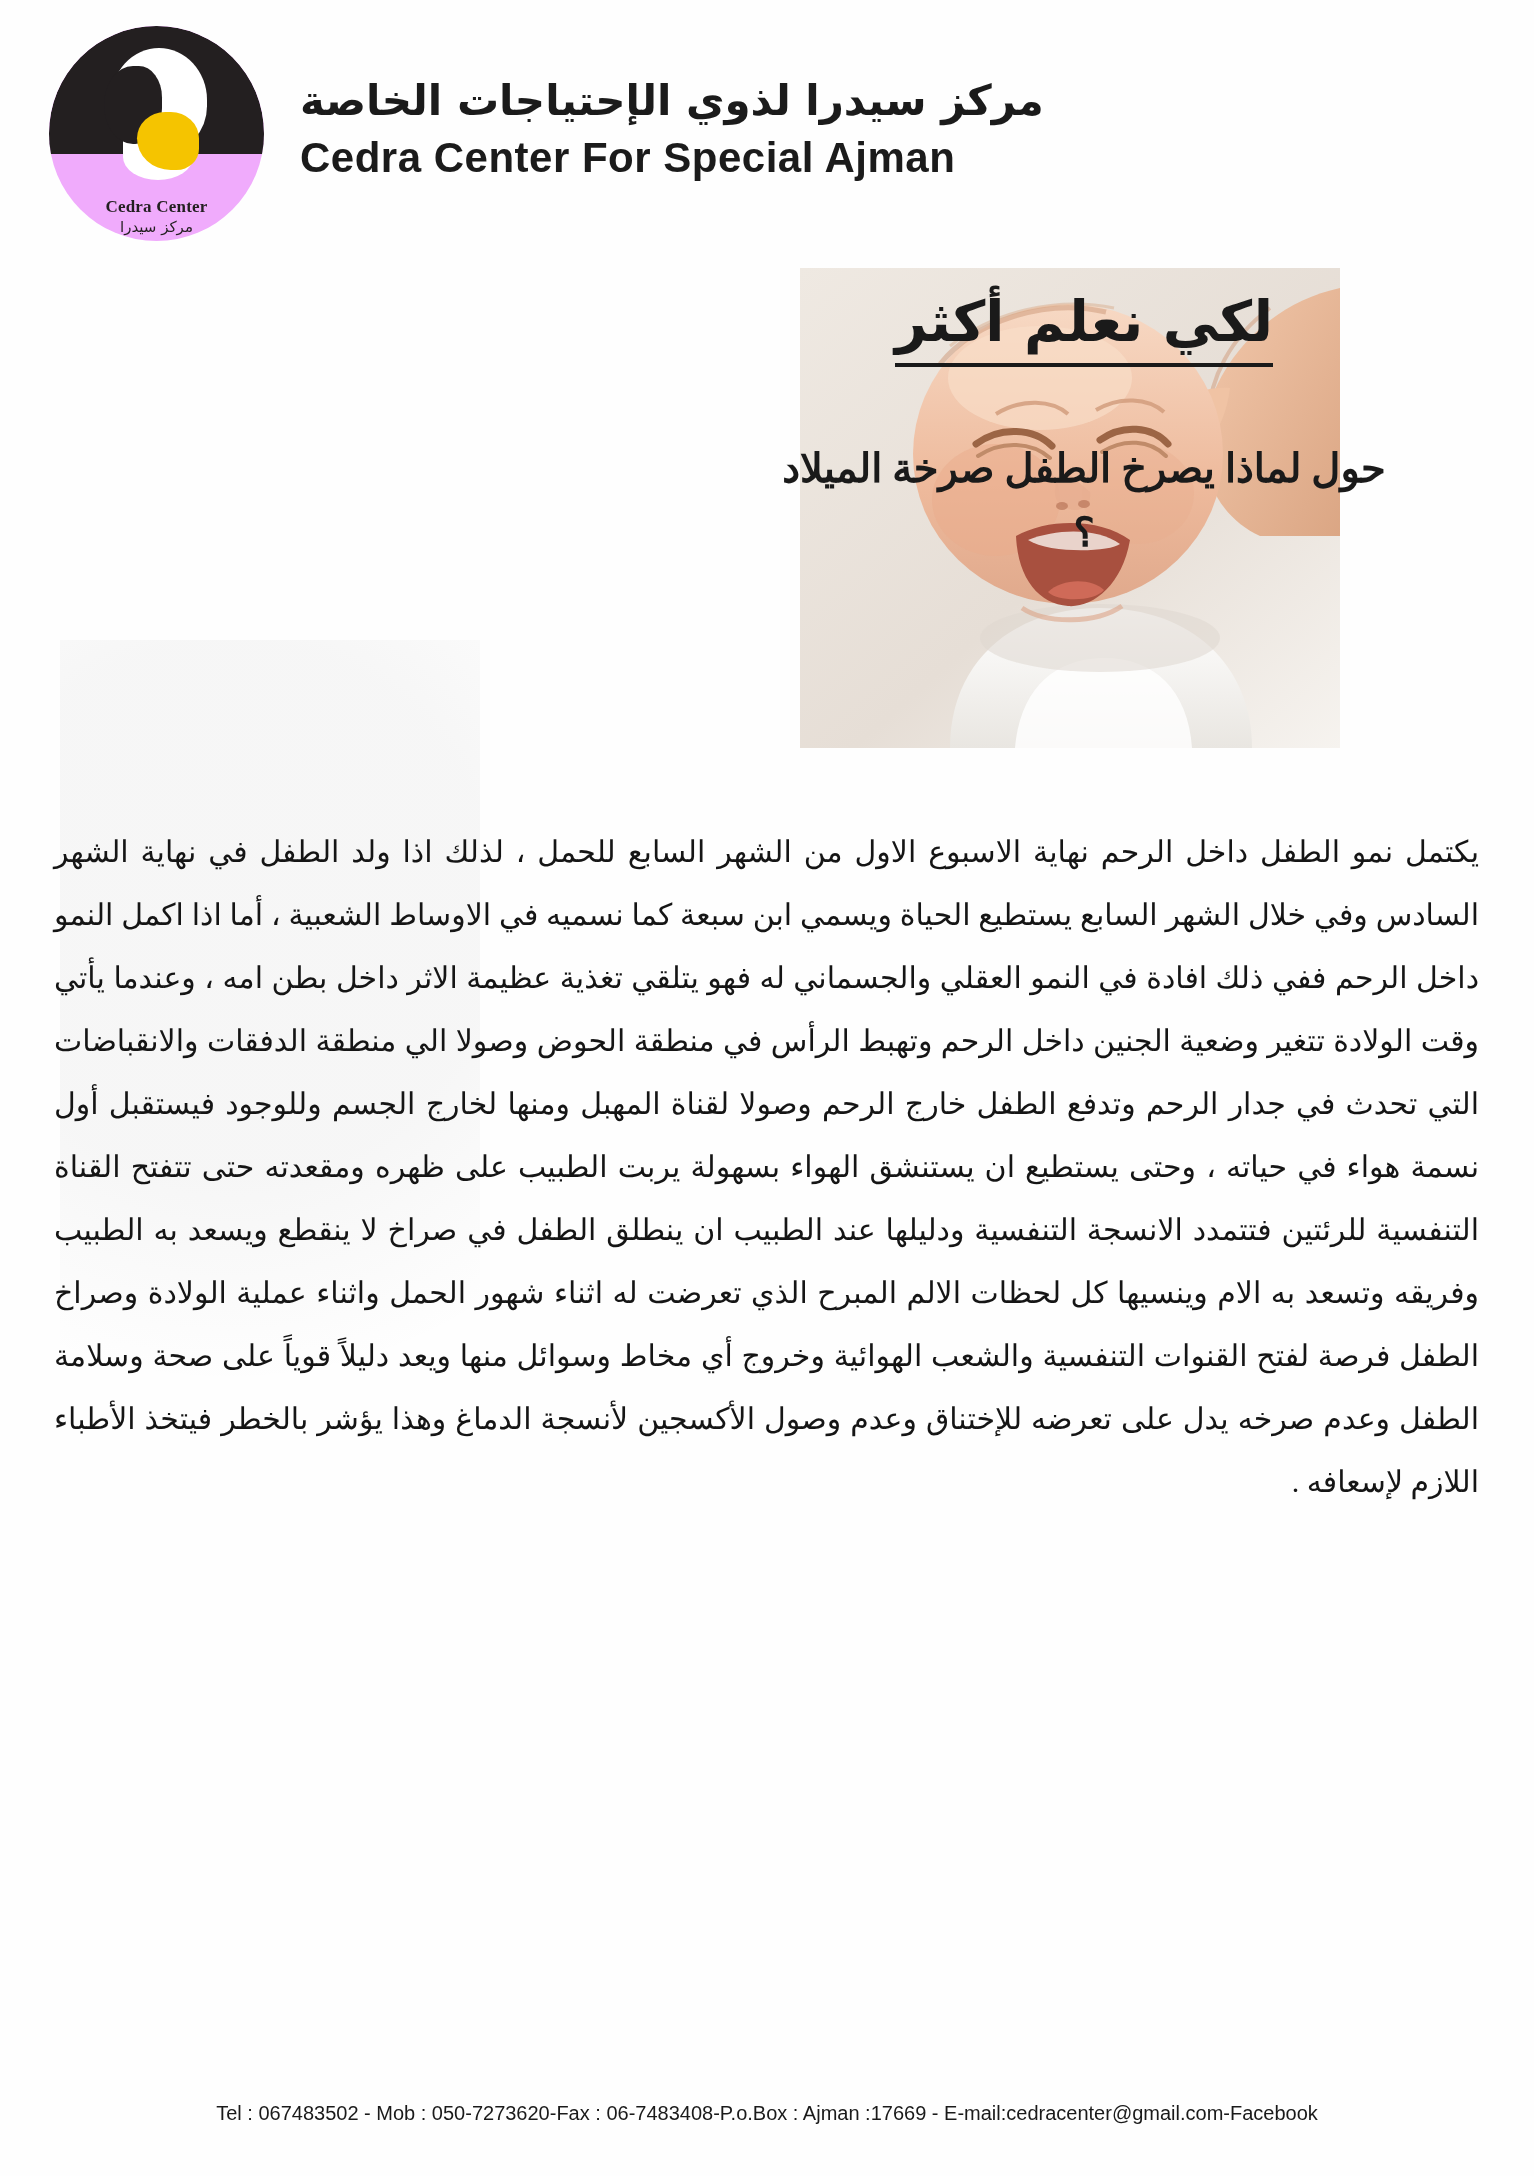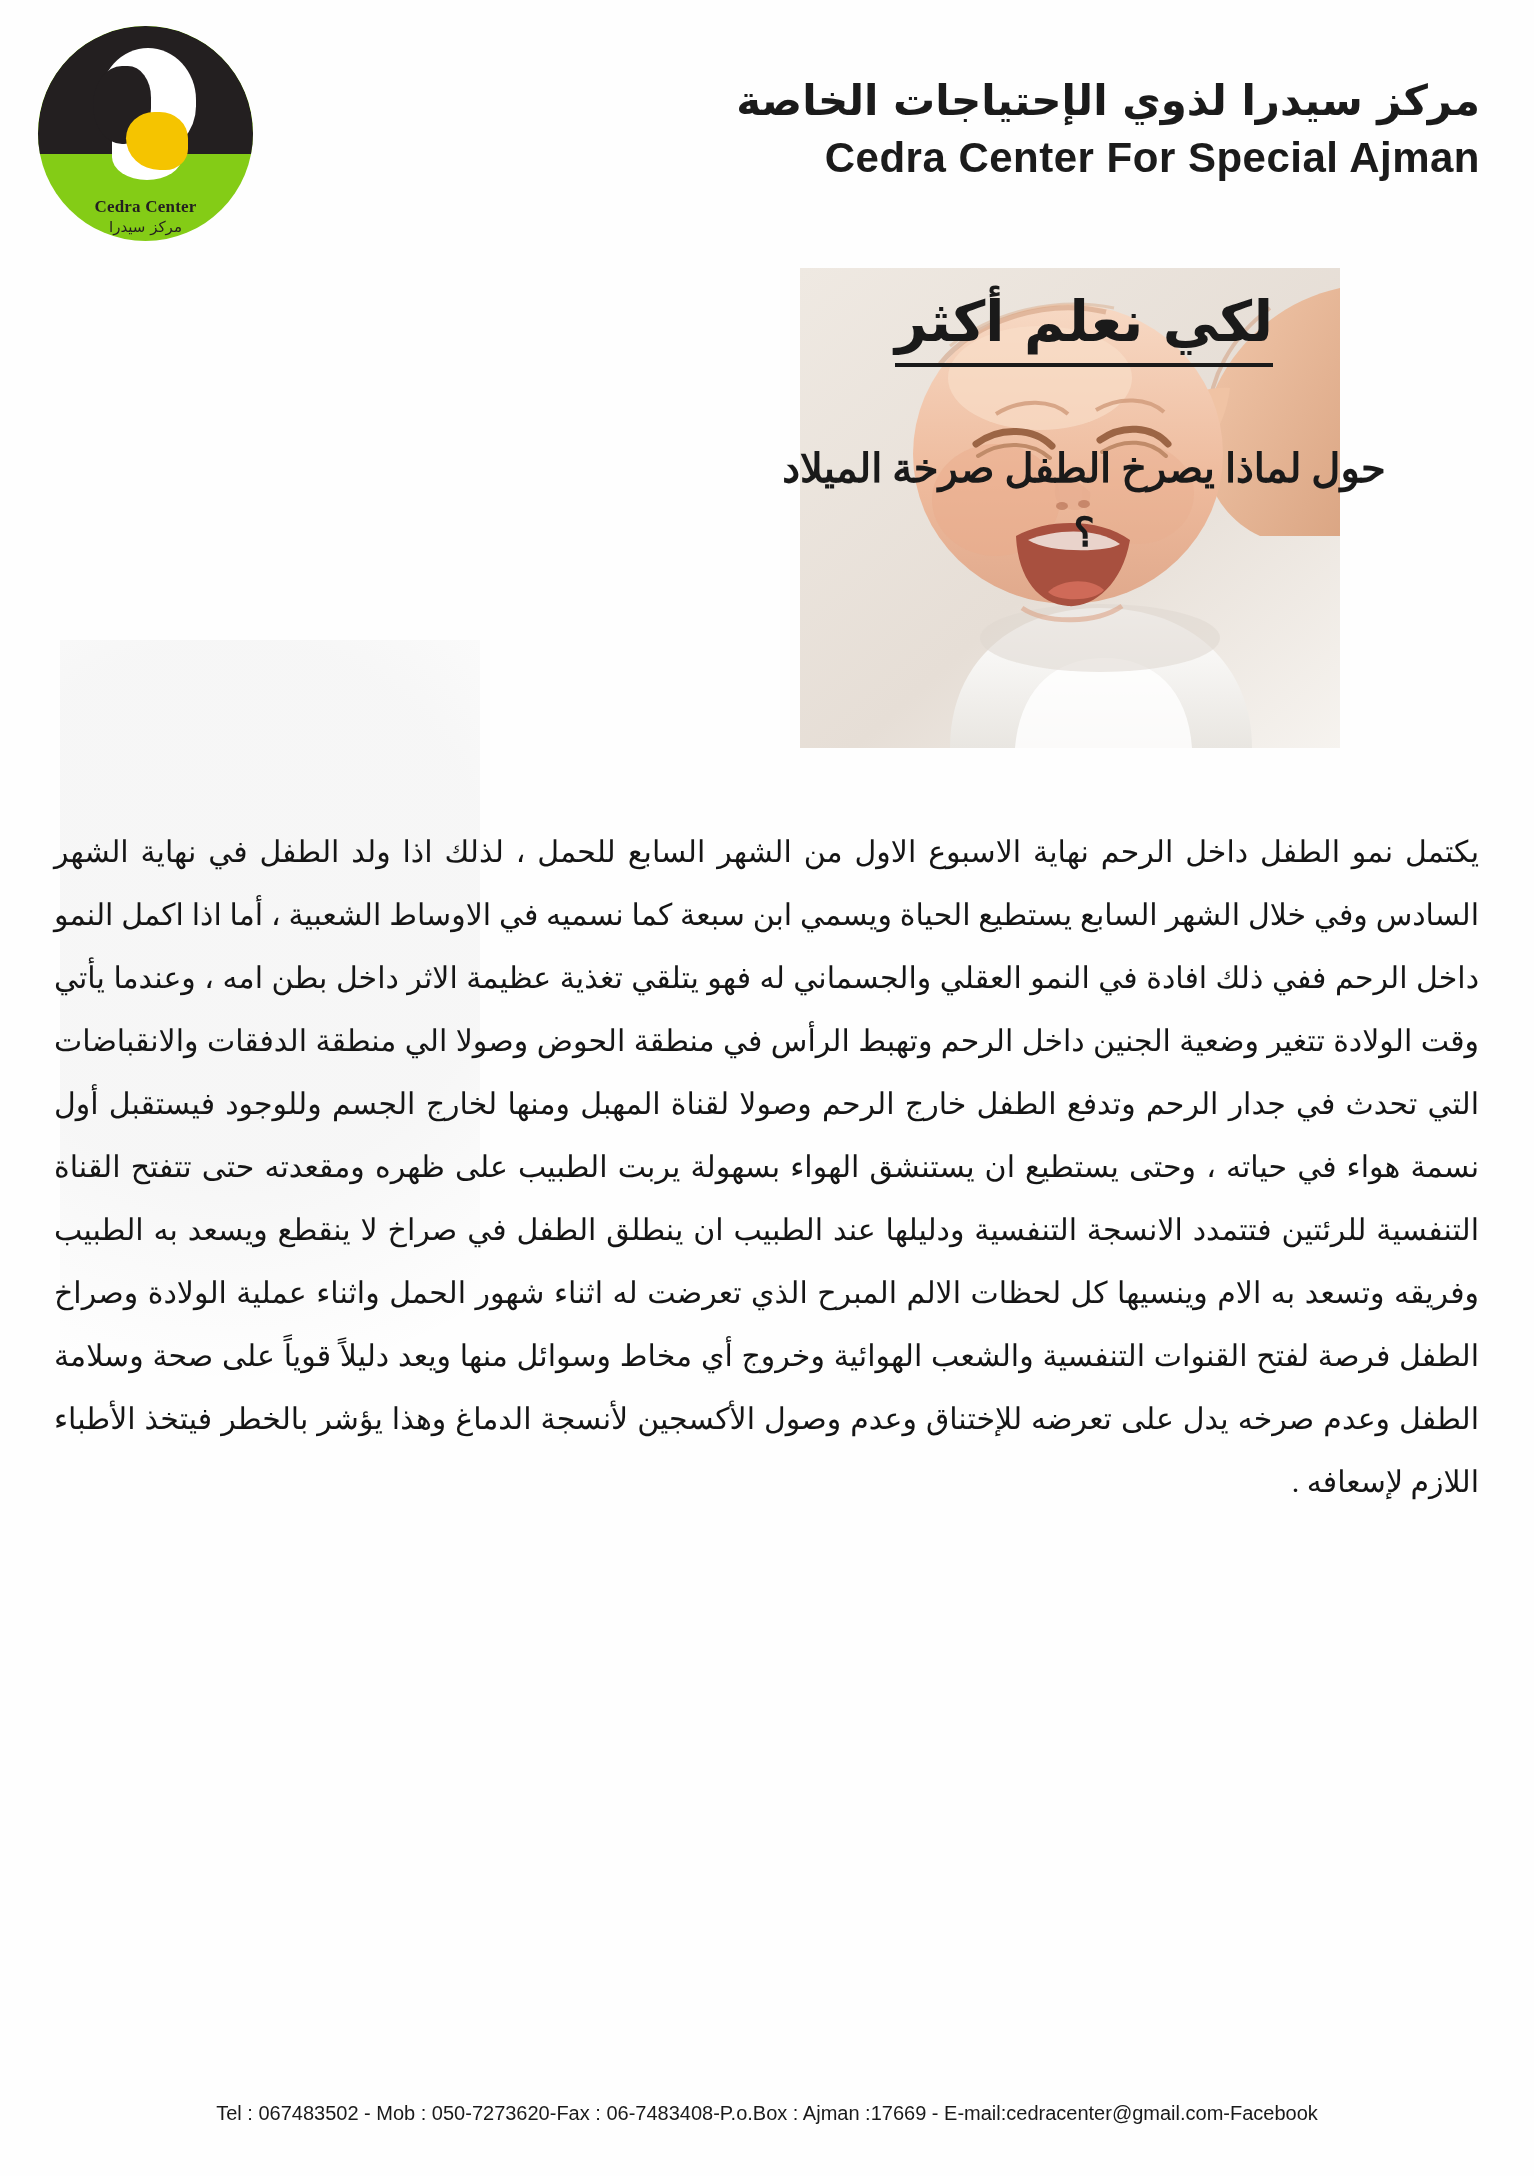--- a/index.html
+++ b/index.html
@@ -33,25 +33,25 @@
 
   .logo {
     position: absolute;
     top: 8px;
     left: 38px;
     width: 230px;
     height: 215px;
   }
   .logo-circle {
     position: absolute;
-    top: 0; left: 0;
+    top: 0; left: 11px;
     width: 215px;
     height: 215px;
     border-radius: 50%;
-    background: #84cc16;
+    background: #f0abfc;
     overflow: hidden;
   }
   .logo-dark {
     position: absolute;
     top: 0; left: 0;
     width: 215px;
     height: 128px;
     background: #231f20;
     border-radius: 107px 107px 0 0;
   }
@@ -112,21 +112,21 @@
     font-family: "DejaVu Sans", sans-serif;
     font-size: 15px;
     color: #231f20;
   }
 
   .titles {
     position: absolute;
     top: 60px;
     left: 300px;
     width: 1180px;
-    text-align: right;
+    text-align: left;
   }
   .title-ar {
     font-family: "DejaVu Sans", sans-serif;
     font-size: 42px;
     font-weight: bold;
     color: #1b1b1b;
     letter-spacing: 1px;
     direction: rtl;
     line-height: 1.1;
   }

